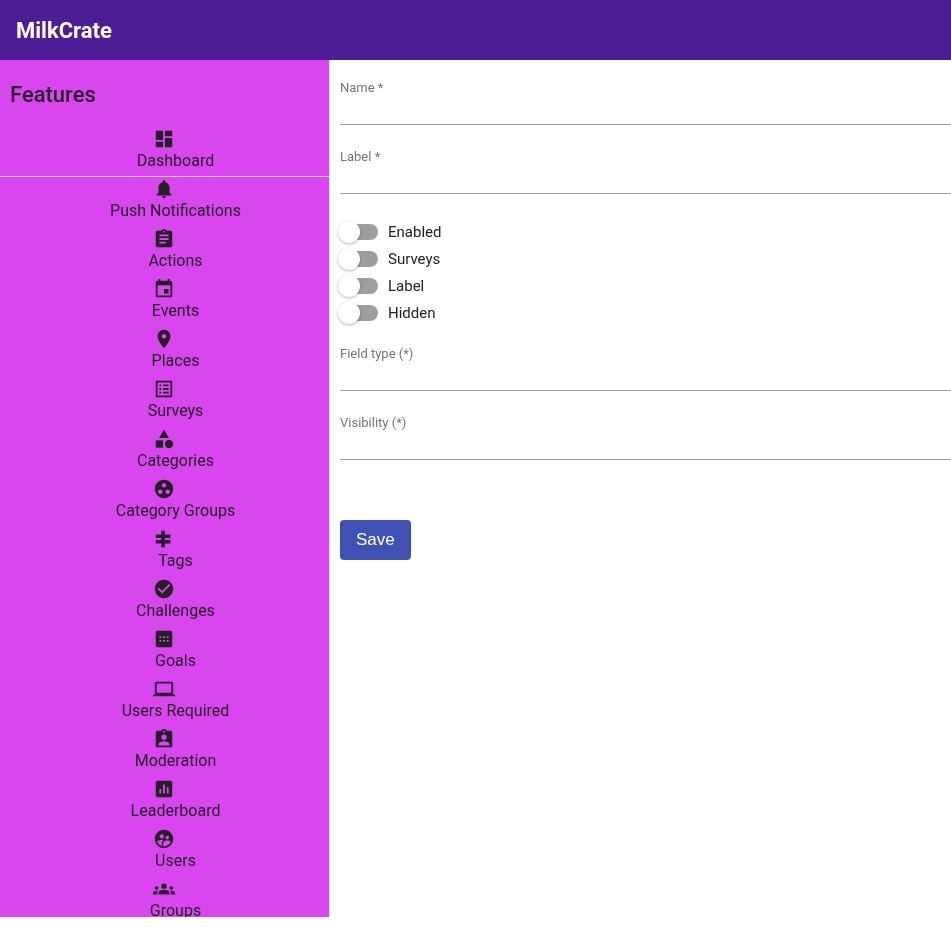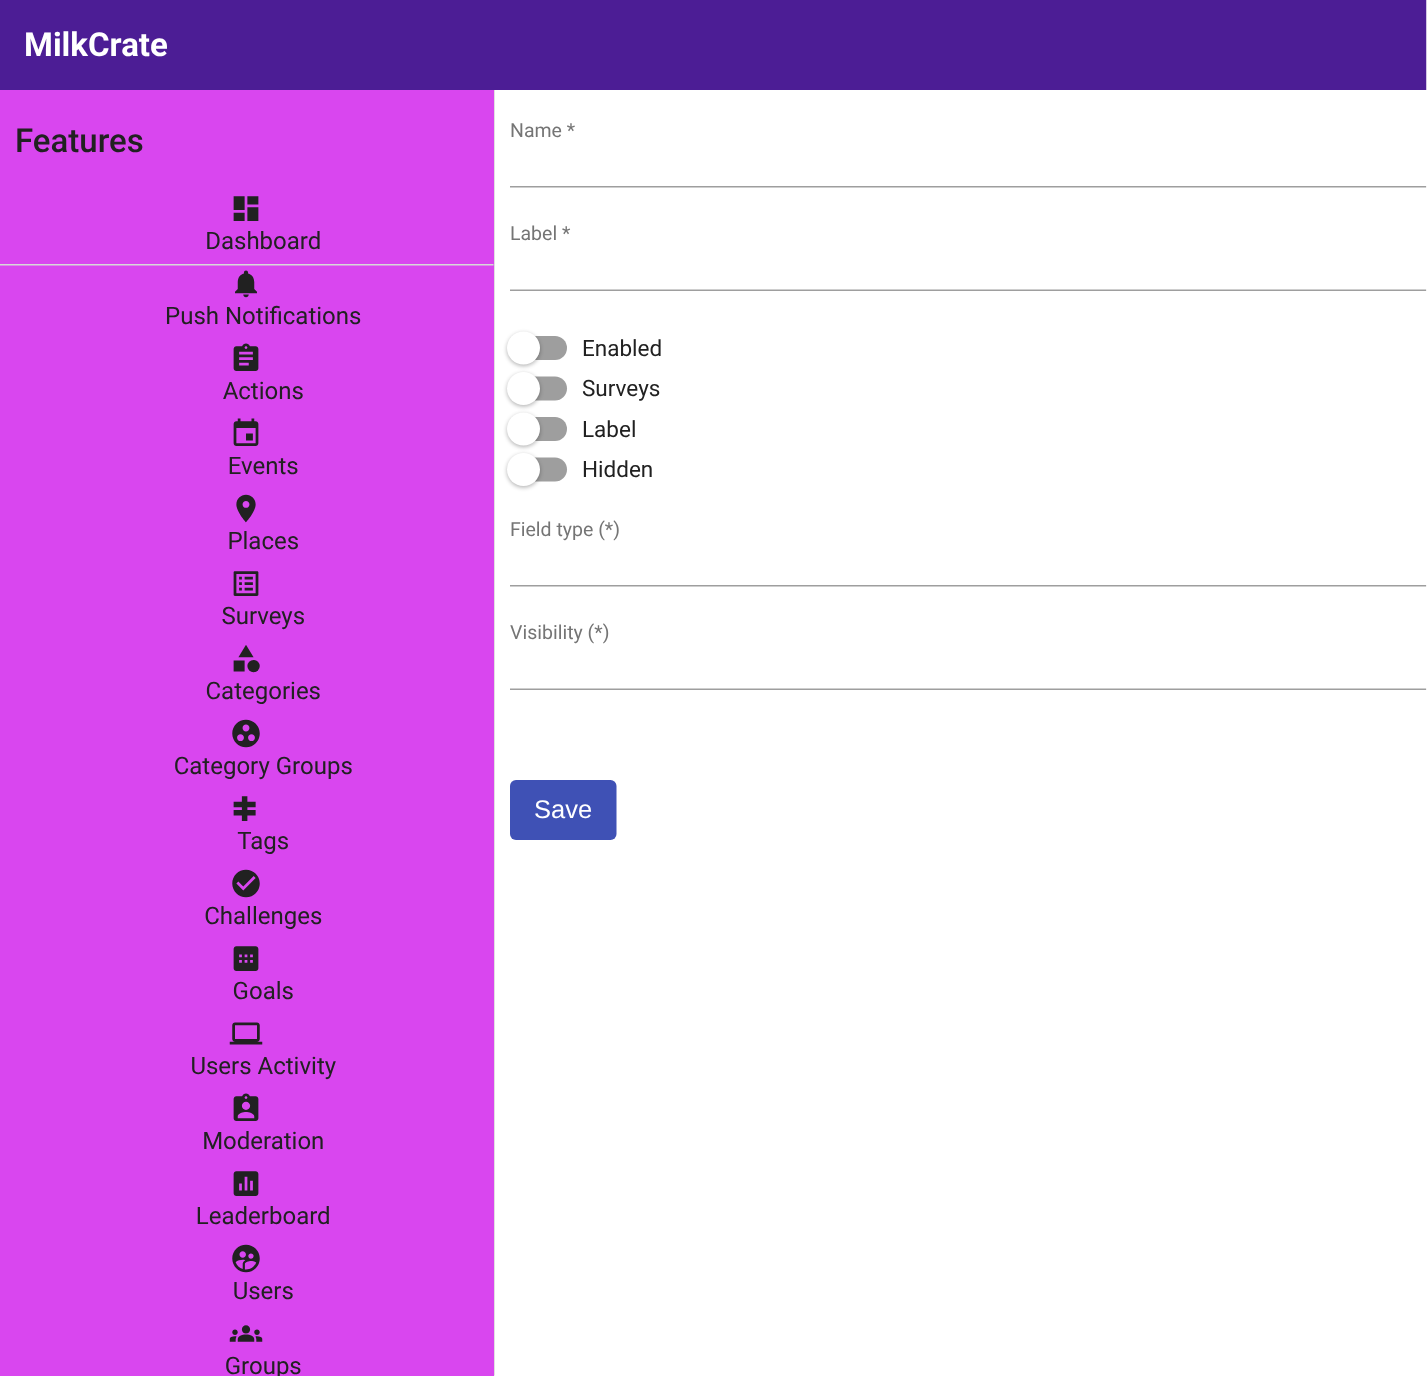--- a/index.html
+++ b/index.html
@@ -260,21 +260,21 @@
       </span>
       <span>Goals</span>
     </div>
 
     <div class="nav-item">
       <span class="nav-icon">
         <svg viewBox="0 0 24 24">
             <path d="M20 18c1.1 0 2-.9 2-2V6c0-1.1-.9-2-2-2H4c-1.1 0-2 .9-2 2v10c0 1.1.9 2 2 2H0v2h24v-2h-4zM4 6h16v10H4V6z"></path>
           </svg>
       </span>
-      <span>Users Activity</span>
+      <span>Users Required</span>
     </div>
 
     <div class="nav-item">
       <span class="nav-icon">
         <svg viewBox="0 0 24 24">
             <path d="M19 3h-4.18C14.4 1.84 13.3 1 12 1c-1.3 0-2.4.84-2.82 2H5c-1.1 0-2 .9-2 2v14c0 1.1.9 2 2 2h14c1.1 0 2-.9 2-2V5c0-1.1-.9-2-2-2zm-7 0c.55 0 1 .45 1 1s-.45 1-1 1-1-.45-1-1 .45-1 1-1zm0 4c1.66 0 3 1.34 3 3s-1.34 3-3 3-3-1.34-3-3 1.34-3 3-3zm6 12H6v-1.4c0-2 4-3.1 6-3.1s6 1.1 6 3.1V19z"></path>
           </svg>
       </span>
       <span>Moderation</span>
     </div>

